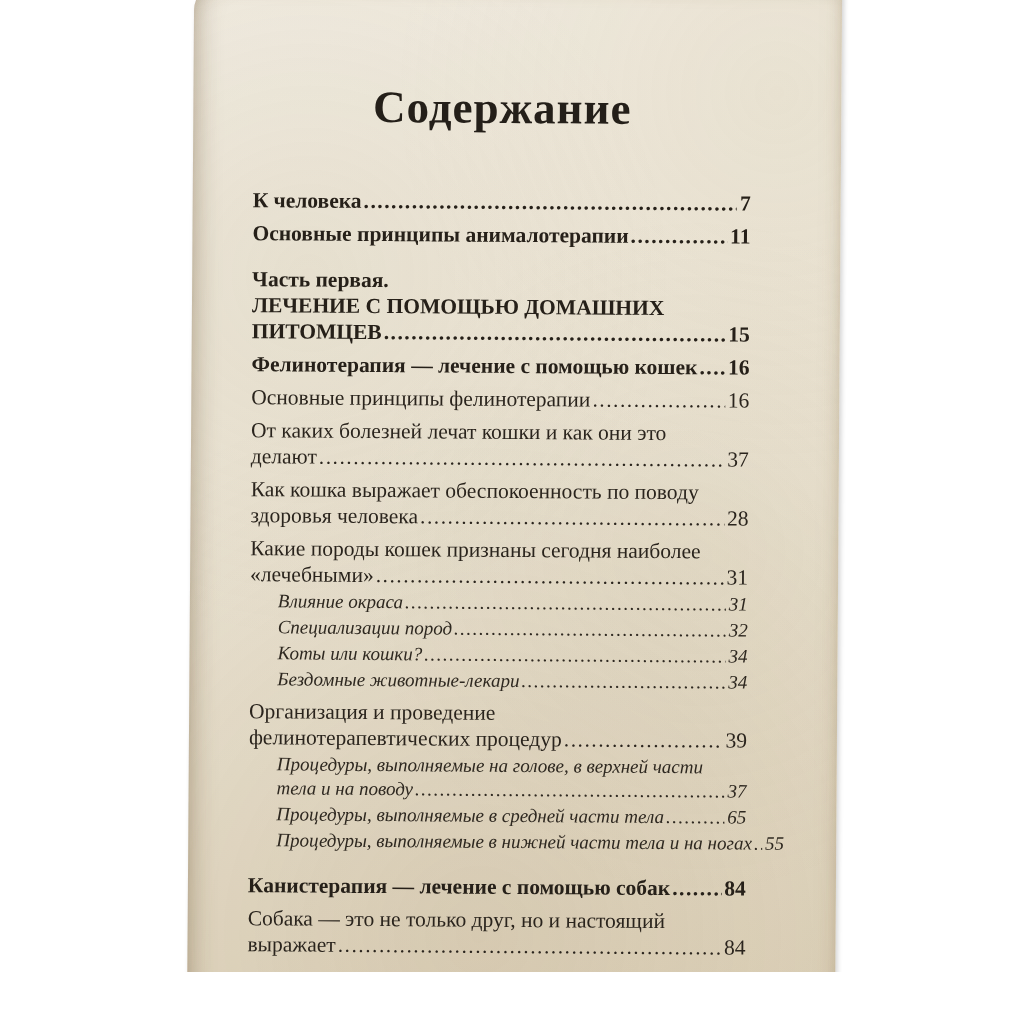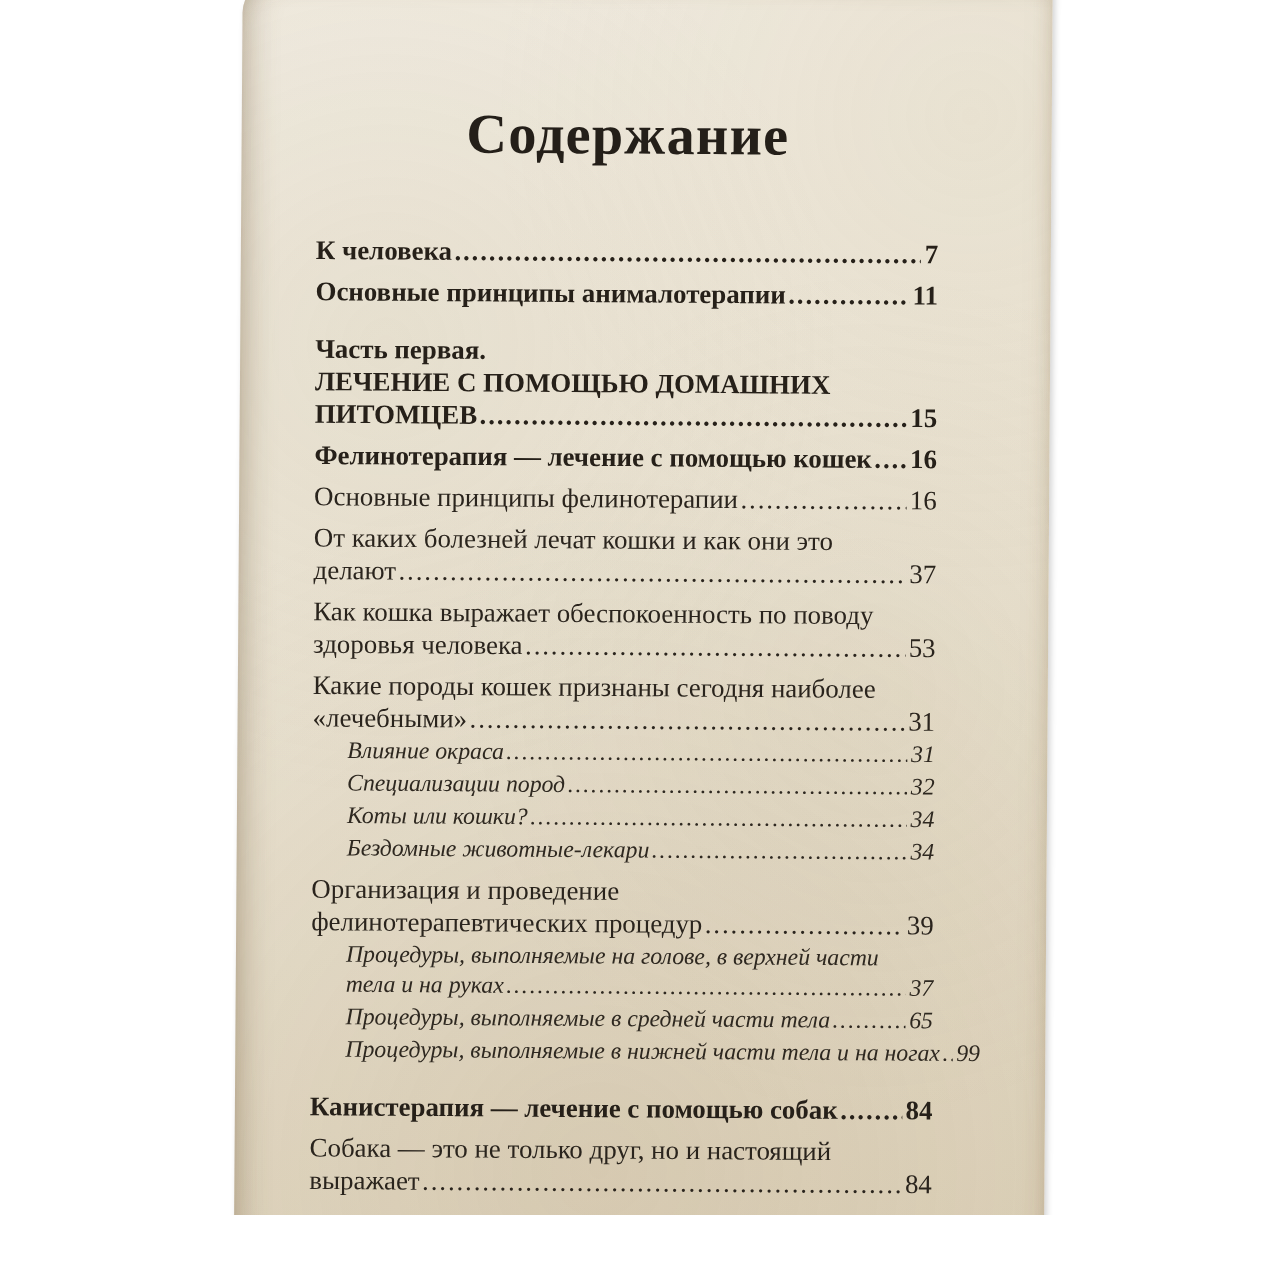--- a/index.html
+++ b/index.html
@@ -131,21 +131,21 @@
               <span class="txt">делают</span>
               <span class="dots"></span>
               <span class="pg">37</span>
             </div>
           </div>
           <div class="entry regular">
             <div class="line">Как кошка выражает обеспокоенность по поводу</div>
             <div class="line last">
               <span class="txt">здоровья человека</span>
               <span class="dots"></span>
-              <span class="pg">53</span>
+              <span class="pg">28</span>
             </div>
           </div>
           <div class="entry regular">
             <div class="line">Какие породы кошек признаны сегодня наиболее</div>
             <div class="line last">
               <span class="txt">«лечебными»</span>
               <span class="dots"></span>
               <span class="pg">31</span>
             </div>
           </div>
@@ -181,37 +181,37 @@
             <div class="line">Организация и проведение</div>
             <div class="line last">
               <span class="txt">фелинотерапевтических процедур</span>
               <span class="dots"></span>
               <span class="pg">39</span>
             </div>
           </div>
           <div class="entry sub">
             <div class="line">Процедуры, выполняемые на голове, в верхней части</div>
             <div class="line last">
-              <span class="txt">тела и на руках</span>
+              <span class="txt">тела и на поводу</span>
               <span class="dots"></span>
               <span class="pg">37</span>
             </div>
           </div>
           <div class="entry sub">
             <div class="line last">
               <span class="txt">Процедуры, выполняемые в средней части тела</span>
               <span class="dots"></span>
               <span class="pg">65</span>
             </div>
           </div>
           <div class="entry sub">
             <div class="line last">
               <span class="txt">Процедуры, выполняемые в нижней части тела и на ногах</span>
               <span class="dots"></span>
-              <span class="pg">99</span>
+              <span class="pg">55</span>
             </div>
           </div>
           <div class="entry bold gap">
             <div class="line last">
               <span class="txt">Канистерапия — лечение с помощью собак</span>
               <span class="dots"></span>
               <span class="pg">84</span>
             </div>
           </div>
           <div class="entry regular">

